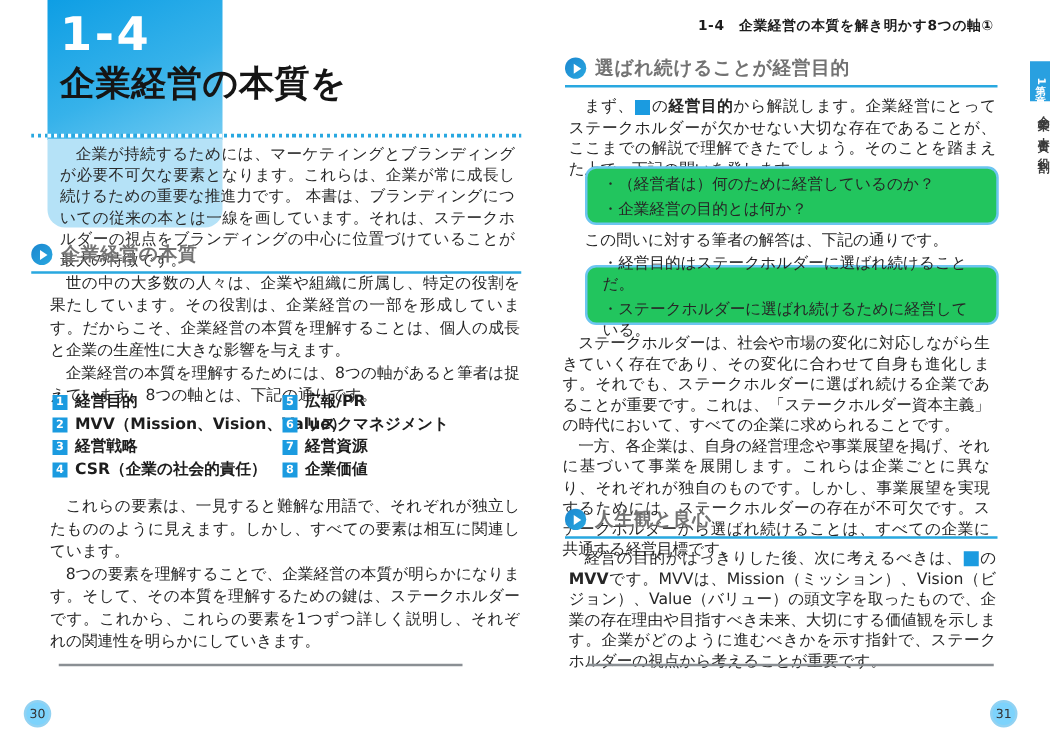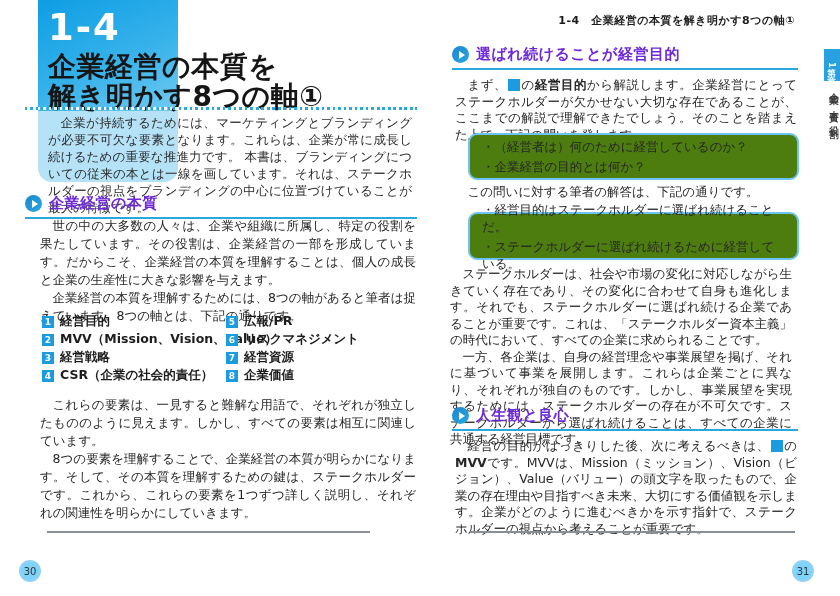--- a/index.html
+++ b/index.html
@@ -36,21 +36,21 @@
     background:repeating-linear-gradient(90deg,#ffffff 0 2.5px,transparent 2.5px 5.5px);
   }
   .intro-text{
     left:48px;top:114px;width:364px;font-size:12.5px;line-height:17px;
     color:#2a2a2a;text-indent:1em;text-align:justify;
   }
   .sec-head{
     display:flex;align-items:center;gap:7px;
     border-bottom:2px solid #29a8e0;padding-bottom:4px;
   }
-  .sec-head .txt{font-size:15px;font-weight:800;color:#6d28d9;letter-spacing:0.5px;font-family:Liberation Serif, serif;}
+  .sec-head .txt{font-size:15px;font-weight:800;color:#737373;letter-spacing:0.5px;font-family:Liberation Serif, serif;}
   .play-icon{
     width:17px;height:17px;border-radius:50%;flex:0 0 17px;
     background:linear-gradient(135deg,#1b86cf,#29a8e0);
     display:flex;align-items:center;justify-content:center;
   }
   .play-icon i{
     display:block;width:0;height:0;margin-left:2px;
     border-left:6px solid #fff;border-top:4px solid transparent;border-bottom:4px solid transparent;
   }
   .body-text{font-size:12.5px;line-height:18px;color:#262626;text-align:justify;}
@@ -84,37 +84,36 @@
   .side-tab-chapter{
     left:824px;top:49px;width:16px;height:32px;background:#29a0e0;color:#fff;
     writing-mode:vertical-rl;font-size:8.5px;font-weight:700;
     display:flex;align-items:center;justify-content:center;letter-spacing:1px;
   }
   .side-tab-label{
     left:827px;top:85px;writing-mode:vertical-rl;font-size:9.5px;color:#3a3a3a;
     letter-spacing:2px;font-weight:600;
   }
   .qa-box{
-    border:2px solid #6cc5f0;border-radius:9px;background:#4d7c0f;
+    border:2px solid #6cc5f0;border-radius:9px;background:#22c55e;
     padding:6px 12px;display:flex;flex-direction:column;justify-content:center;gap:3px;
   }
   .qa-box .qa-line{font-size:12.5px;color:#262626;line-height:17px;}
   .rp-text{font-size:12.5px;line-height:16.5px;color:#262626;text-align:justify;}
   .rp-text p{margin:0;text-indent:1em;}
 </style>
 </head>
 <body>
 
 <div class="abs title-block"></div>
 <div class="abs intro-bg"></div>
 
 <div class="abs chapter-num">1-4</div>
 <div class="abs doc-title">
   <div>企業経営の本質を</div>
-  <div>解き明かす8つの軸①</div>
 </div>
 
 <div class="abs dotline" style="left:25px;width:392px;"></div>
 <div class="abs dotline-white" style="left:38px;width:140px;"></div>
 
 <div class="abs intro-text">企業が持続するためには、マーケティングとブランディングが必要不可欠な要素となります。これらは、企業が常に成長し続けるための重要な推進力です。 本書は、ブランディングについての従来の本とは一線を画しています。それは、ステークホルダーの視点をブランディングの中心に位置づけていることが最大の特徴です。</div>
 
 <div class="abs sec-head" style="left:25px;top:194px;width:392px;">
   <span class="play-icon">
       <i></i>

